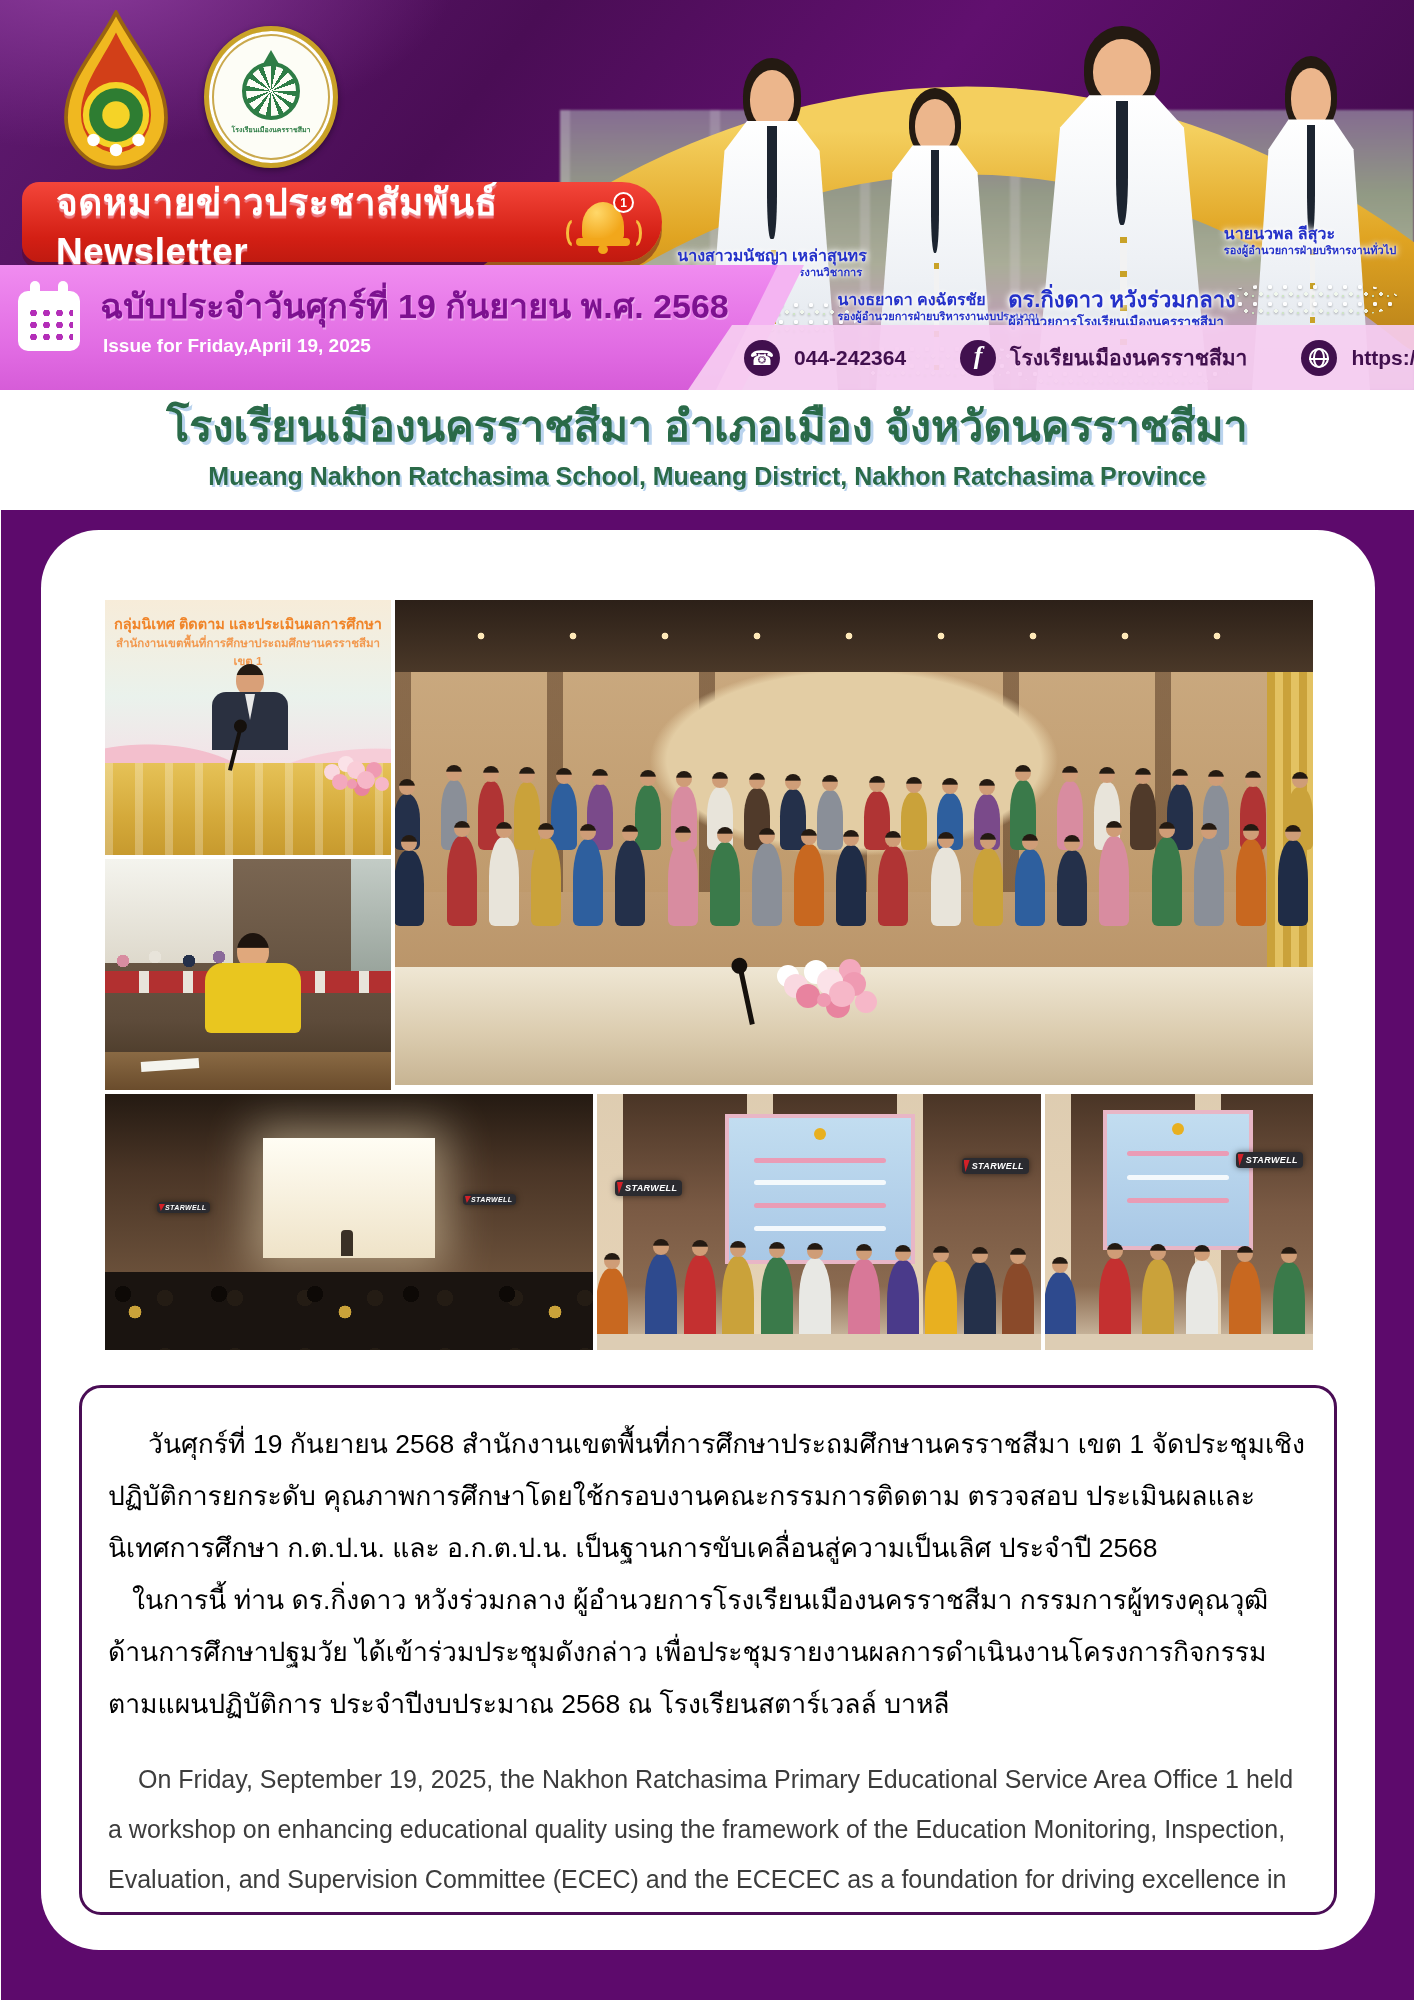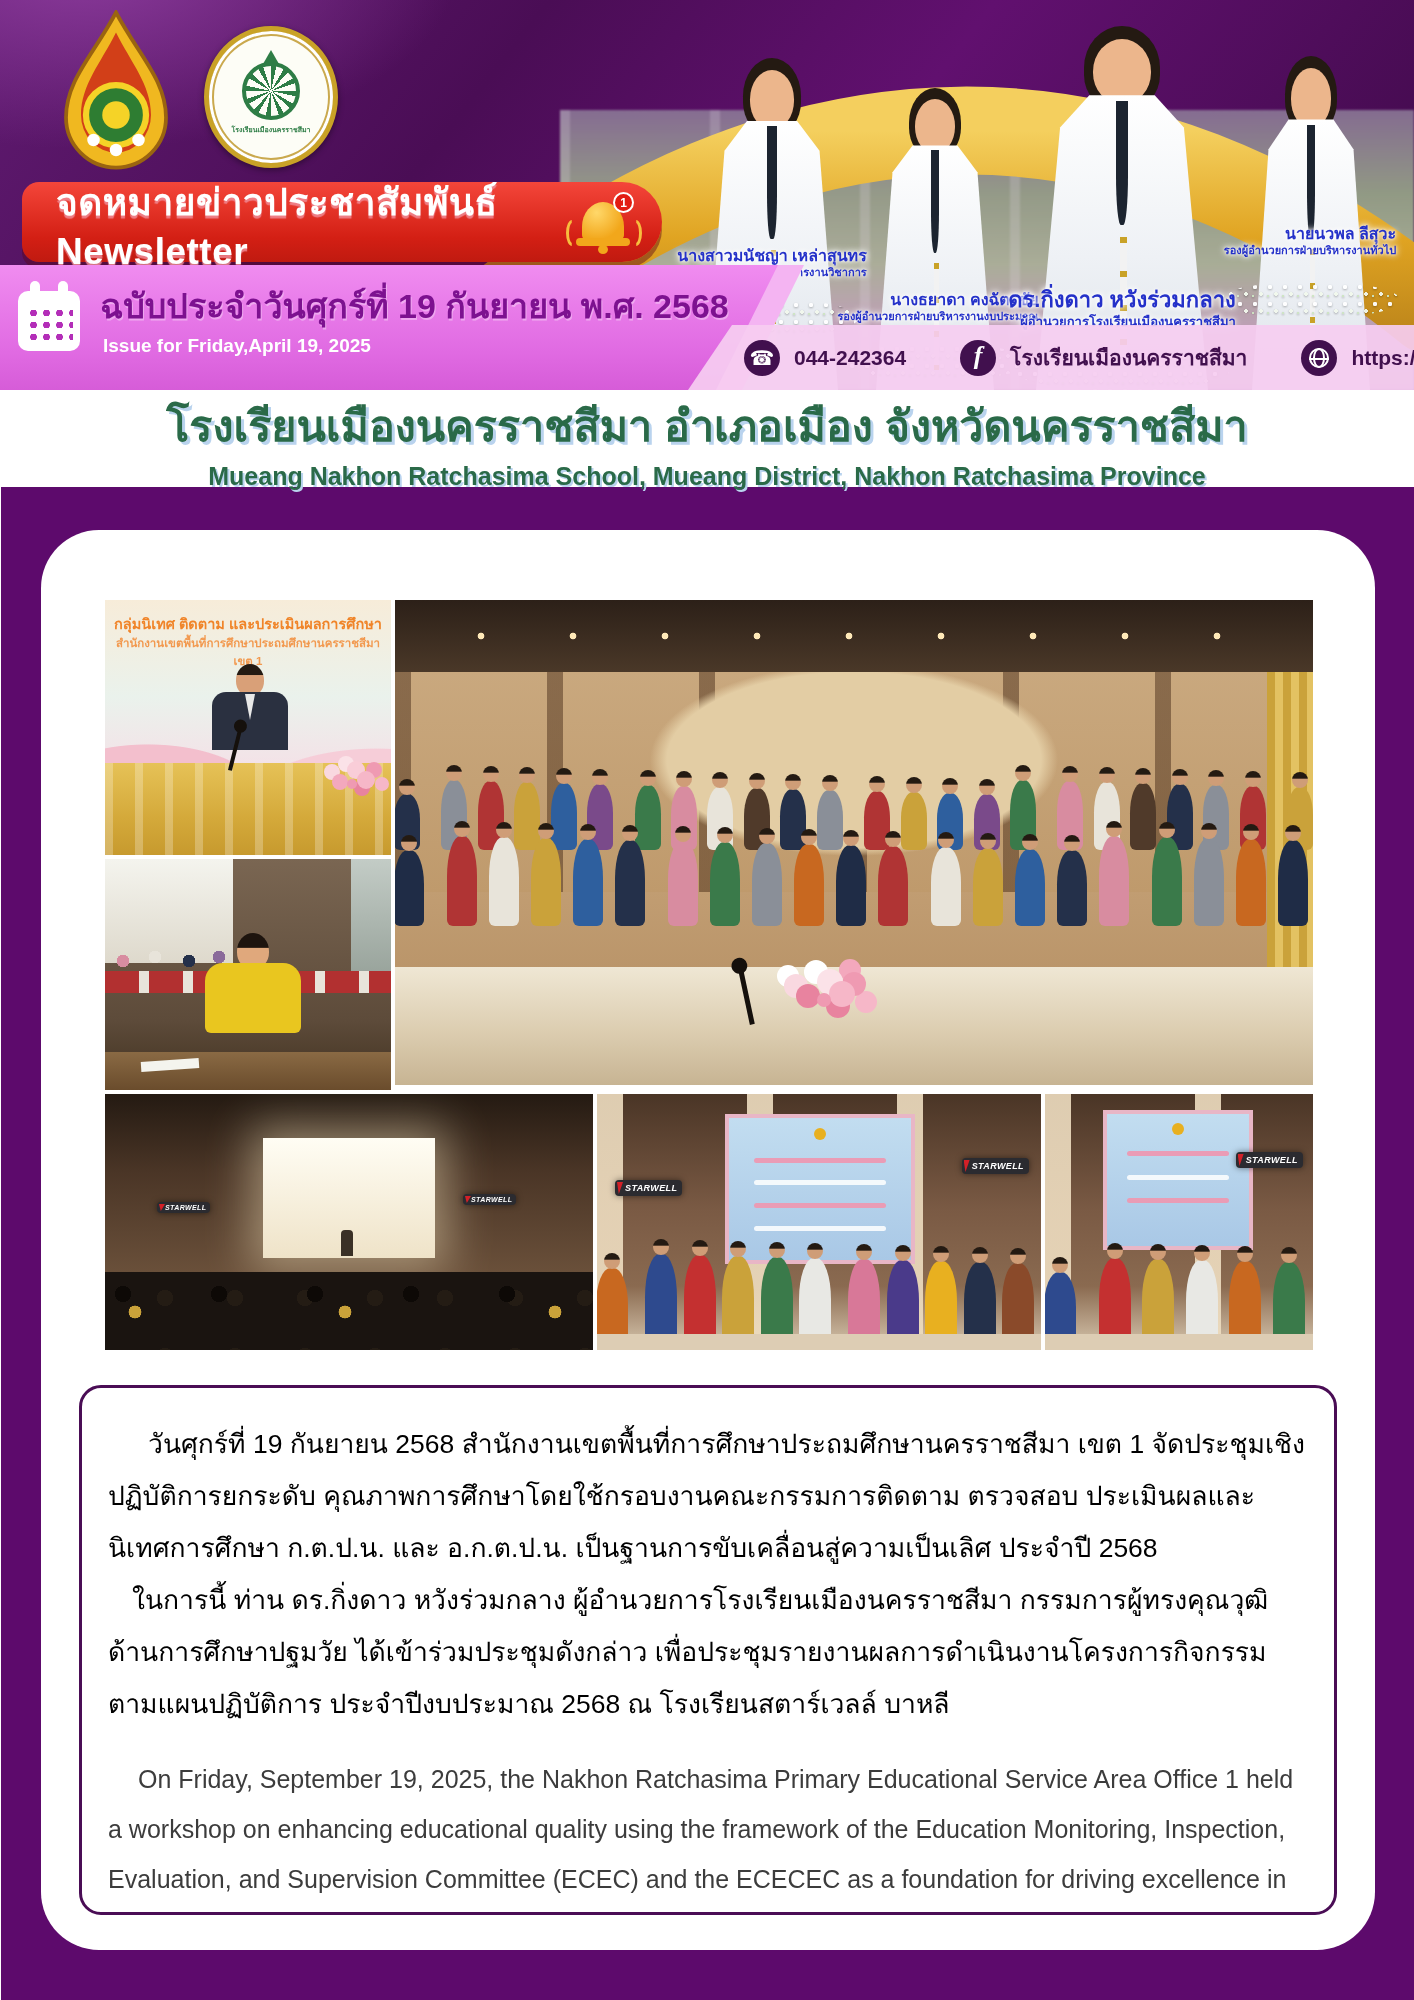--- a/index.html
+++ b/index.html
@@ -31,21 +31,21 @@
     clip-path:polygon(31% 0,69% 0,86% 11%,100% 100%,0 100%,14% 11%);}
   .suit::before{content:"";position:absolute;left:46.5%;top:2%;width:7%;height:42%;background:#1c2430;border-radius:0 0 40% 40%;}
   .suit::after{content:"";position:absolute;left:49%;top:48%;width:4%;height:44%;
     background:repeating-linear-gradient(#c9a227 0 6px, #f2f2f2 6px 34px);}
   .garland{position:absolute;z-index:4;transform:translateX(-50%);clip-path:ellipse(50% 52% at 50% 50%);opacity:.95;
     background-image:
       radial-gradient(circle 3px at 5px 5px,#ffffff 70%,transparent 72%),
       radial-gradient(circle 2.5px at 11px 12px,#f2f8ec 70%,transparent 72%),
       radial-gradient(circle 2px at 3px 14px,#cde4c2 70%,transparent 72%);
     background-size:15px 17px;filter:drop-shadow(0 1px 1px rgba(0,0,0,.3));}
-  .caption{position:absolute;z-index:5;transform:translateX(-50%);text-align:right;color:var(--blueName,#2431c9);
+  .caption{position:absolute;z-index:5;transform:translateX(-50%);text-align:left;color:var(--blueName,#2431c9);
     text-shadow:0 0 3px #fff,0 0 6px #fff,0 0 9px rgba(255,255,255,.95);line-height:1.25;}
   .caption .nm{font-weight:bold;font-size:16px;white-space:nowrap;}
   .caption .rl{font-weight:bold;font-size:11px;white-space:nowrap;}
   .caption.big .nm{font-size:22px;}
   .caption.big .rl{font-size:13px;}
 
   
   .obec{position:absolute;left:52px;top:10px;z-index:6;}
   .seal{position:absolute;left:204px;top:26px;width:134px;height:142px;z-index:6;border-radius:50%;
     background:#fdfdf6;border:5px solid #c9a227;box-shadow:inset 0 0 0 3px #fff, inset 0 0 0 5px #caa94e,0 2px 6px rgba(0,0,0,.4);
@@ -98,21 +98,21 @@
     display:flex;align-items:center;justify-content:center;font-size:20px;font-family:"DejaVu Sans",sans-serif;}
   .c-ic.fb{font-family:"Liberation Serif",serif;font-size:26px;font-style:italic;padding-bottom:3px;}
   .globe{width:20px;height:20px;border:2px solid #fff;border-radius:50%;position:relative;}
   .globe::before{content:"";position:absolute;left:50%;top:-2px;bottom:-2px;width:8px;transform:translateX(-50%);
     border:2px solid #fff;border-radius:50%;}
   .globe::after{content:"";position:absolute;left:-2px;right:-2px;top:50%;height:0;border-top:2px solid #fff;}
   .c-txt{white-space:nowrap;}
   .c-gap{width:26px;flex:0 0 auto;}
 
   
-  .title-sec{position:absolute;left:0;top:390px;width:1414px;height:97px;background:#fff;text-align:center;z-index:2;}
+  .title-sec{position:absolute;left:0;top:390px;width:1414px;height:120px;background:#fff;text-align:center;z-index:2;}
   .title-thai{margin:2px 0 0 0;font-size:43px;font-weight:bold;color:var(--green,#2a6a48);text-shadow:3px 3px 0 #b9d3ee;}
   .title-eng{margin:2px 0 0 0;font-size:25px;font-weight:bold;color:var(--green,#2a6a48);text-shadow:2px 2px 0 #b9d3ee;}
 
   
   .content-bg{position:absolute;left:1px;top:487px;width:1414px;height:1920px;background:var(--purple,#5d0a6c);}
   .card{position:absolute;left:40px;top:43px;width:1334px;height:1420px;background:#fff;border-radius:58px;}
 
   .collage{position:absolute;left:64px;top:70px;width:1208px;height:750px;}
   .ph{position:absolute;overflow:hidden;background:#ddd;}
 

